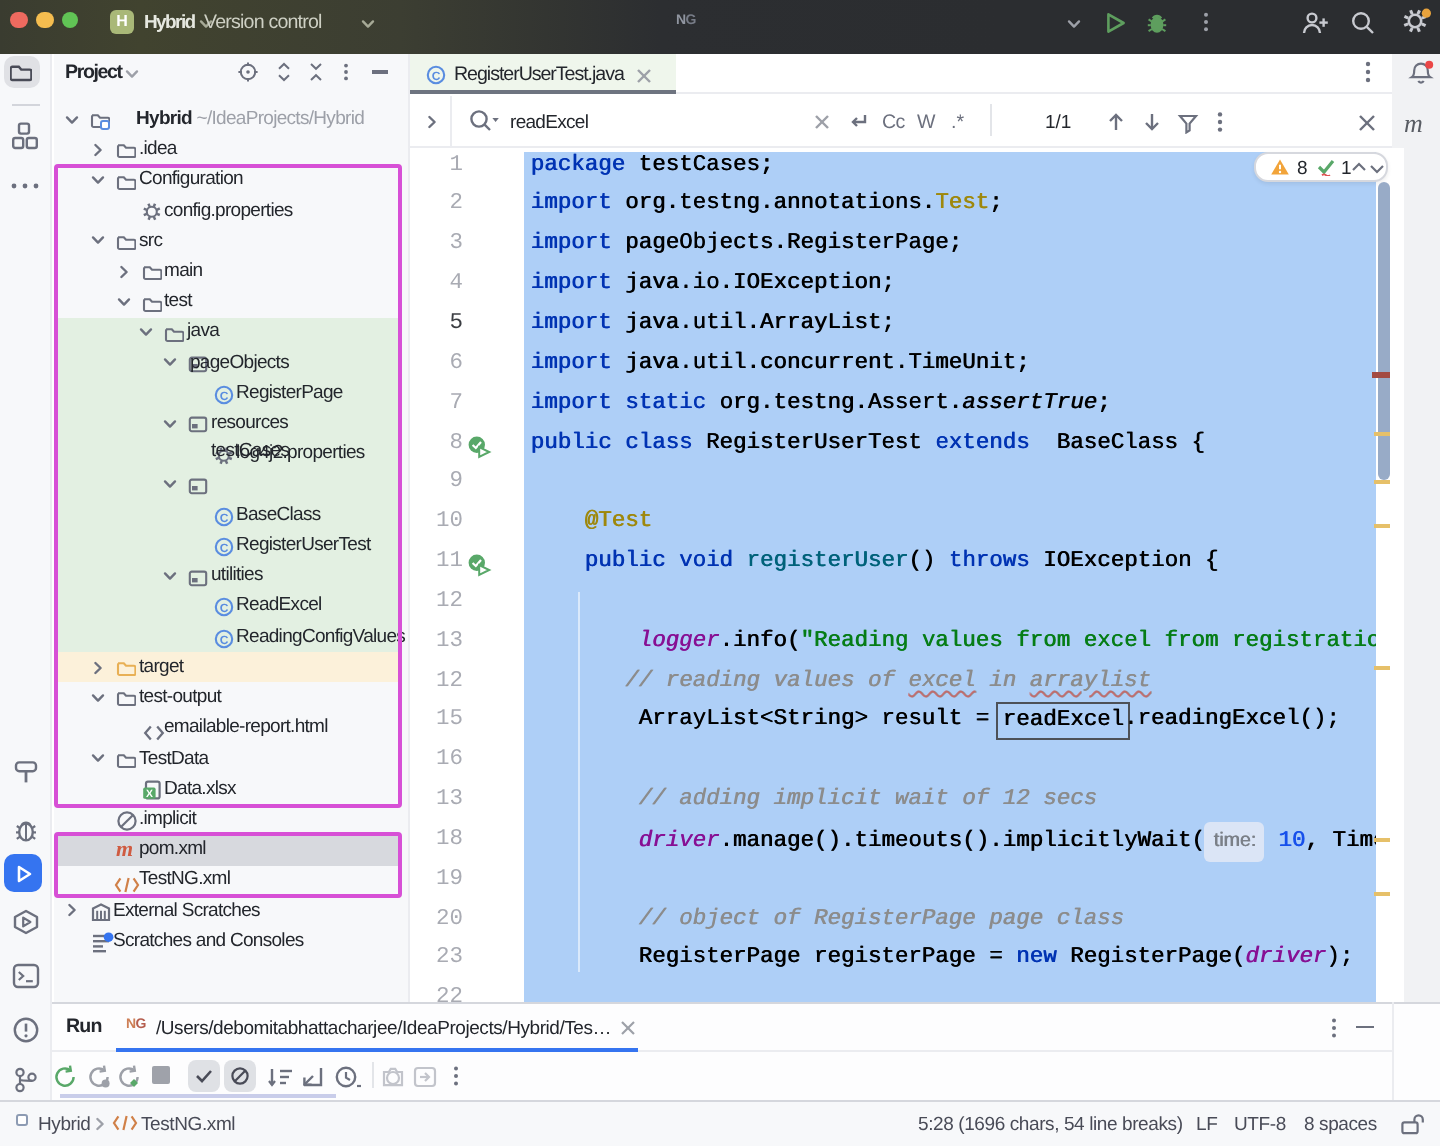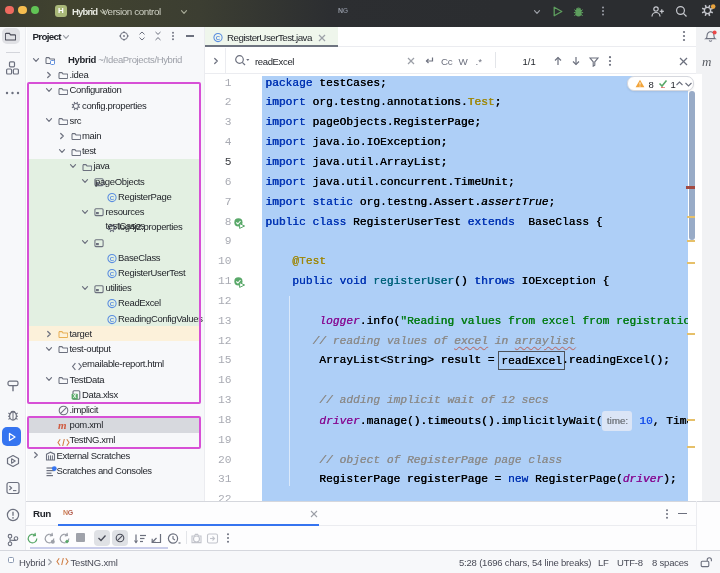--- a/index.html
+++ b/index.html
@@ -430,21 +430,21 @@
       <div>11</div>
       <div>12</div>
       <div>13</div>
       <div>12</div>
       <div>15</div>
       <div>16</div>
       <div>13</div>
       <div>18</div>
       <div>19</div>
       <div>20</div>
-      <div>31</div>
+      <div>23</div>
       <div>22</div>
     </div>
 <svg style="position:absolute;left:233.5px;top:217.75px" width="12" height="12" viewBox="0 0 12 12">
       <circle cx="4.4" cy="4.4" r="4.1" fill="#59a869"></circle>
       <polyline points="2.3,4.5 3.9,6 6.5,3" fill="none" stroke="#fff" stroke-width="1.1"></polyline>
       <path d="M5.6 5.6 L10.6 8 L5.6 10.4 Z" fill="#fff" stroke="#59a869" stroke-width="1"></path>
     </svg>
 <svg style="position:absolute;left:233.5px;top:277.3px" width="12" height="12" viewBox="0 0 12 12">
       <circle cx="4.4" cy="4.4" r="4.1" fill="#59a869"></circle>
       <polyline points="2.3,4.5 3.9,6 6.5,3" fill="none" stroke="#fff" stroke-width="1.1"></polyline>
@@ -474,20 +474,21 @@
 <div class="abs" style="left:687px;top:216px;width:8.3px;height:2.2px;background:#e6c069"></div>
 <div class="abs" style="left:687px;top:240px;width:8.3px;height:2.2px;background:#e6c069"></div>
 <div class="abs" style="left:687px;top:262px;width:8.3px;height:2.2px;background:#e6c069"></div>
 <div class="abs" style="left:687px;top:333px;width:8.3px;height:2.2px;background:#e6c069"></div>
 <div class="abs" style="left:687px;top:419px;width:8.3px;height:2.2px;background:#e6c069"></div>
 <div class="abs" style="left:687px;top:446px;width:8.3px;height:2.2px;background:#e6c069"></div>
 <div class="abs" style="left:26px;top:501px;width:694px;height:49px;background:#fdfdfe;border-top:1px solid #d5d7dd"></div>
 <div class="abs" style="left:26px;top:501px;width:670px;height:25px;border-bottom:1px solid #ebecf0"></div>
 <div class="abs" style="left:33px;top:508px;font:bold 9.8px 'Liberation Sans';letter-spacing:-0.4px;color:#23262c">Run</div>
 <div class="abs" style="left:63px;top:509px;font:bold 7px 'Liberation Sans';color:#cd7f56;letter-spacing:-0.3px">N<span style="color:#b55e4f">G</span></div>
+<div class="abs" style="left:78px;top:508.5px;font-size:9.5px;color:#23262c;letter-spacing:-0.22px;white-space:nowrap">/Users/debomitabhattacharjee/IdeaProjects/Hybrid/Tes…</div>
 <svg style="position:absolute;left:309px;top:509px" width="10" height="10" viewBox="0 0 10 10">
       <line x1="2" y1="2" x2="8" y2="8" stroke="#9da0a8" stroke-width="1.1"></line>
       <line x1="8" y1="2" x2="2" y2="8" stroke="#9da0a8" stroke-width="1.1"></line>
     </svg>
 <div class="abs" style="left:58px;top:524px;width:261px;height:2.4px;background:#3574f0"></div>
 <svg style="position:absolute;left:661px;top:508px" width="12" height="12" viewBox="0 0 12 12">
       <circle cx="6" cy="2.2" r="1" fill="#6c707e"></circle>
       <circle cx="6" cy="6" r="1" fill="#6c707e"></circle>
       <circle cx="6" cy="9.8" r="1" fill="#6c707e"></circle>
     </svg>

